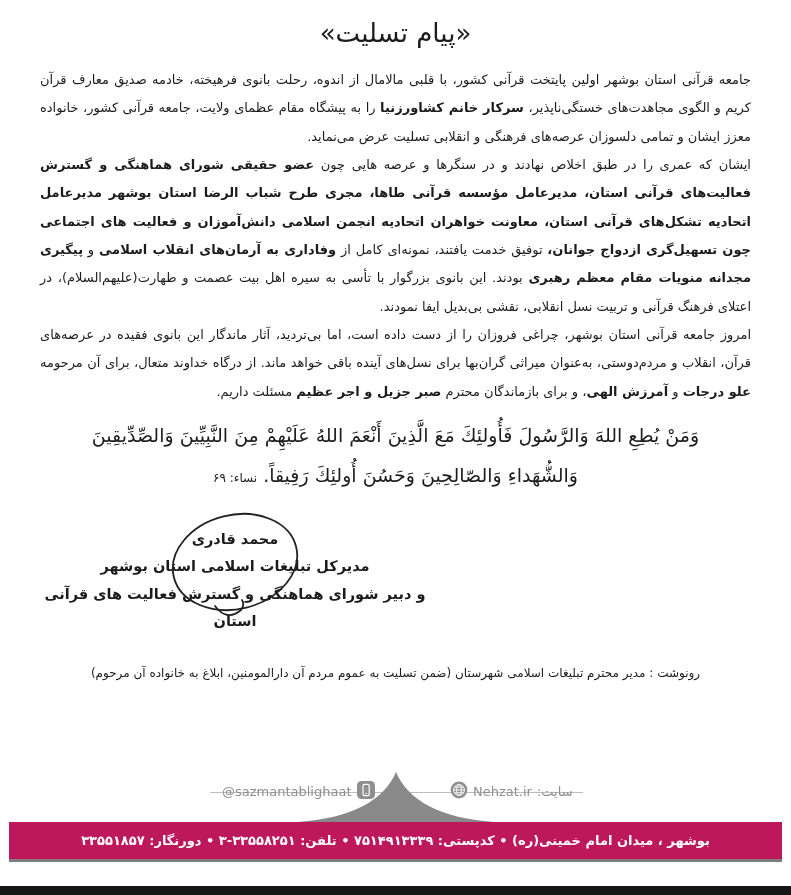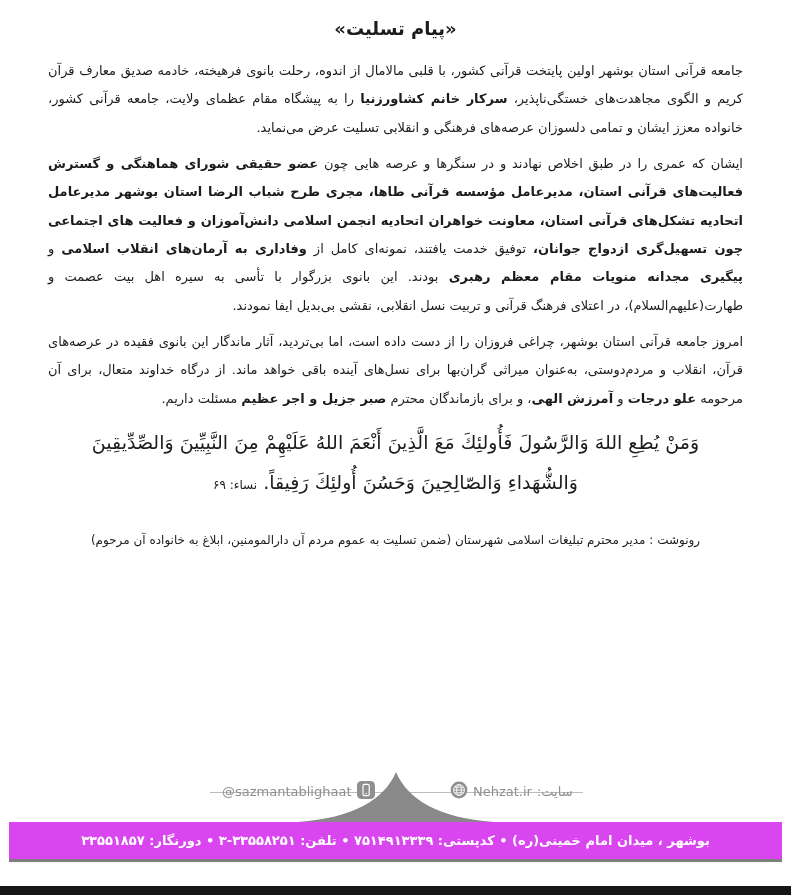--- a/index.html
+++ b/index.html
@@ -3,29 +3,29 @@
 <meta charset="utf-8">
 <style>
   html,body{margin:0;padding:0;}
   body{
     width:791px;height:895px;position:relative;overflow:hidden;
     background:#ffffff;color:#1c1c1c;
     font-family:"DejaVu Sans", sans-serif;
   }
   .doc{padding:16px 40px 0 40px;}
   .title{
-    text-align:center;font-size:18px;font-weight:700;margin:2px 0 18px 0;
+    text-align:center;font-size:26px;font-weight:400;margin:2px 0 18px 0;
     direction:rtl;
   }
   .istirja{
     text-align:center;font-size:23px;font-weight:500;margin:0 0 14px 0;
     direction:rtl;
   }
   .body-text p{
-    margin:8px;direction:rtl;text-align:justify;
+    margin:0;direction:rtl;text-align:justify;
     font-size:13px;line-height:2.18;
   }
   .quran-verse{
     direction:rtl;text-align:center;font-size:19px;line-height:2.1;
     margin:10px 18px 0 18px;
   }
   .verse-ref{font-size:12px;}
   .signature{
     position:relative;margin-top:30px;width:390px;text-align:center;
     direction:rtl;font-weight:700;font-size:14.5px;line-height:1.9;
@@ -42,21 +42,21 @@
   .tent{position:absolute;bottom:0;left:50%;transform:translateX(-50%);}
   .social-left{
     position:absolute;left:222px;top:9px;display:flex;align-items:center;gap:5px;
     direction:ltr;color:#8e8e8e;font-size:13px;
   }
   .social-right{
     position:absolute;left:450px;top:9px;display:flex;align-items:center;gap:5px;
     direction:rtl;color:#8e8e8e;font-size:13px;
   }
   .gray-bar{
-    margin:0 9px;height:37px;background:#d946ef;border-bottom:3px solid #7e7e7e;
+    margin:0 9px;height:37px;background:#be185d;border-bottom:3px solid #7e7e7e;
     color:#ffffff;font-weight:700;font-size:13px;direction:rtl;
     display:flex;align-items:center;justify-content:center;
   }
   .white-gap{height:24px;background:#ffffff;}
   .black-bar{height:9px;background:#161616;}
 </style>
 </head>
 <body>
 
 <main class="doc">
@@ -68,20 +68,29 @@
     <p><span>جامعه قرآنی استان بوشهر اولین پایتخت قرآنی کشور، با قلبی مالامال از اندوه، رحلت بانوی فرهیخته، خادمه صدیق معارف قرآن کریم و الگوی مجاهدت‌های خستگی‌ناپذیر، </span><span style="font-weight: 700;">سرکار خانم کشاورزنیا</span><span> را به پیشگاه مقام عظمای ولایت، جامعه قرآنی کشور، خانواده معزز ایشان و تمامی دلسوزان عرصه‌های فرهنگی و انقلابی تسلیت عرض می‌نماید.</span></p>
     <p><span>ایشان که عمری را در طبق اخلاص نهادند و در سنگرها و عرصه هایی چون </span><span style="font-weight: 700;">عضو حقیقی شورای هماهنگی و گسترش فعالیت‌های قرآنی استان، مدیرعامل مؤسسه قرآنی طاها، مجری طرح شباب الرضا استان بوشهر مدیرعامل اتحادیه تشکل‌های قرآنی استان، معاونت خواهران اتحادیه انجمن اسلامی دانش‌آموزان و فعالیت های اجتماعی چون تسهیل‌گری ازدواج جوانان،</span><span> توفیق خدمت یافتند، نمونه‌ای کامل از </span><span style="font-weight: 700;">وفاداری به آرمان‌های انقلاب اسلامی</span><span> و </span><span style="font-weight: 700;">پیگیری مجدانه منویات مقام معظم رهبری</span><span> بودند. این بانوی بزرگوار با تأسی به سیره اهل بیت عصمت و طهارت(علیهم‌السلام)، در اعتلای فرهنگ قرآنی و تربیت نسل انقلابی، نقشی بی‌بدیل ایفا نمودند.</span></p>
     <p><span>امروز جامعه قرآنی استان بوشهر، چراغی فروزان را از دست داده است، اما بی‌تردید، آثار ماندگار این بانوی فقیده در عرصه‌های قرآن، انقلاب و مردم‌دوستی، به‌عنوان میراثی گران‌بها برای نسل‌های آینده باقی خواهد ماند. از درگاه خداوند متعال، برای آن مرحومه </span><span style="font-weight: 700;">علو درجات</span><span> و </span><span style="font-weight: 700;">آمرزش الهی</span><span>، و برای بازماندگان محترم </span><span style="font-weight: 700;">صبر جزیل و اجر عظیم</span><span> مسئلت داریم.</span></p>
   </div>
 
   <div class="quran-verse">
     <span>وَمَنْ يُطِعِ اللهَ وَالرَّسُولَ فَأُولئِكَ مَعَ الَّذِينَ أَنْعَمَ اللهُ عَلَيْهِمْ مِنَ النَّبِيِّينَ وَالصِّدِّيقِينَ وَالشُّهَداءِ وَالصّالِحِينَ وَحَسُنَ أُولئِكَ رَفِيقاً.</span>
     <span class="verse-ref">نساء: ۶۹</span>
   </div>
 
+  <div class="signature">
+    <svg class="sig-svg" width="180" height="116" viewBox="0 0 180 116">
+      <ellipse cx="90" cy="52" rx="63" ry="47" transform="rotate(-14 90 52)" fill="none" stroke="#222222" stroke-width="1.8"></ellipse>
+      <path d="M70,96 q12,16 26,4 q4,-5 1,-10" fill="none" stroke="#222222" stroke-width="1.8" stroke-linecap="round"></path>
+    </svg>
+    <div>محمد قادری</div>
+    <div>مدیرکل تبلیغات اسلامی استان بوشهر</div>
+    <div>و دبیر شورای هماهنگی و گسترش فعالیت های قرآنی استان</div>
+  </div>
 
   <div class="postscript">رونوشت : مدیر محترم تبلیغات اسلامی شهرستان (ضمن تسلیت به عموم مردم آن دارالمومنین، ابلاغ به خانواده آن مرحوم)</div>
 
 </main>
 
 <footer class="footer-area">
 
   <div class="social-row">
     <div class="divider"></div>
 

